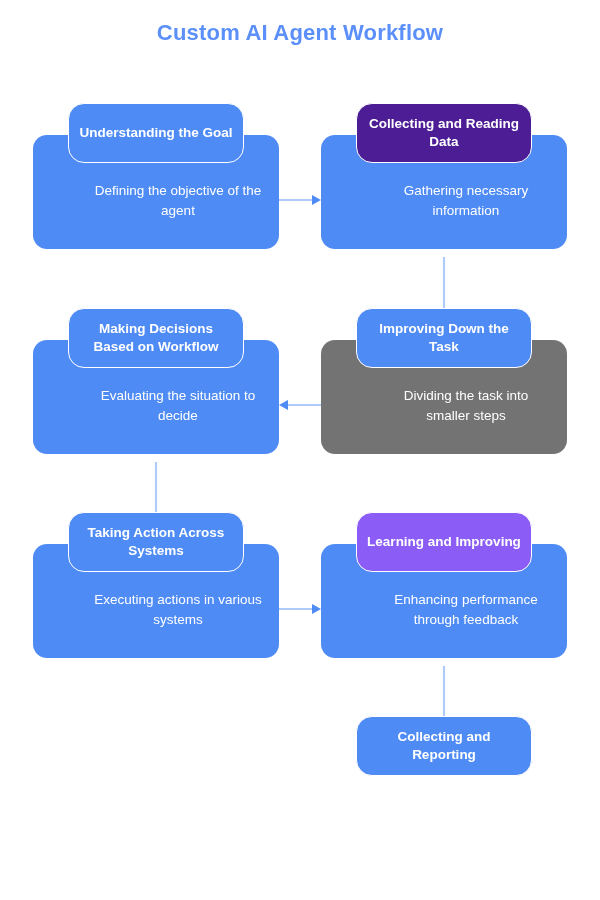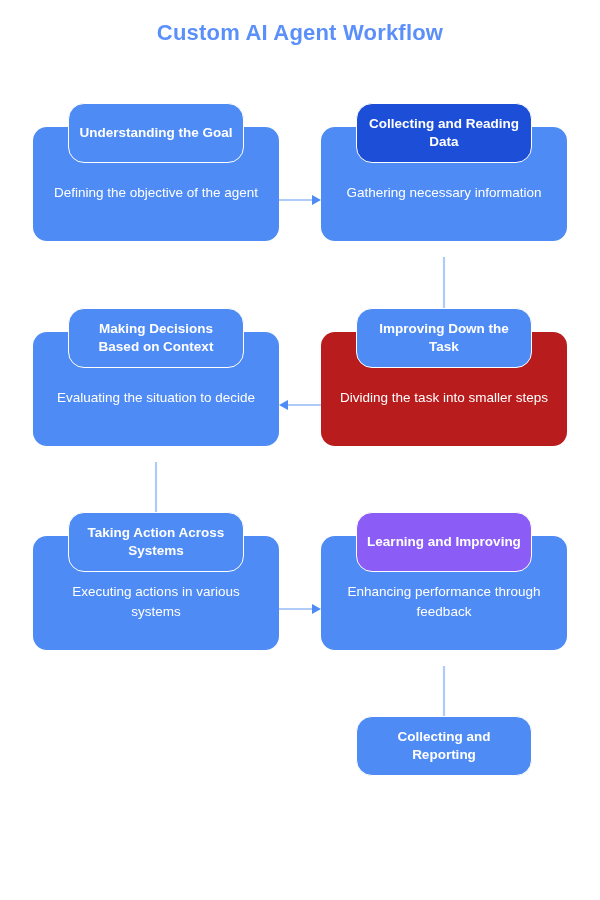--- a/index.html
+++ b/index.html
@@ -36,29 +36,30 @@
   
   .node {
     position: absolute;
     width: 246px;
     height: 154px;
   }
 
   .node-body {
     position: absolute;
     left: 0;
-    top: 24px;
+    top: 32px;
     width: 246px;
     height: 114px;
     background: #4f8bf5;
     border-radius: 14px;
     box-sizing: border-box;
     display: flex;
     align-items: center;
     justify-content: center;
+    padding-left: 44px;
   }
 
   .node-desc {
     color: #ffffff;
     font-size: 13.5px;
     line-height: 1.45;
     text-align: center;
     padding: 0 16px;
     margin-top: 18px;
     font-weight: 400;
@@ -148,34 +149,34 @@
           <div class="node-desc" style="color: rgb(255, 255, 255);">Defining the objective of the agent</div>
         </div>
         <div class="node-header" style="background: rgb(79, 139, 245); border-color: rgb(255, 255, 255);">
           <div class="node-header-label" style="color: rgb(255, 255, 255);">Understanding the Goal</div>
         </div>
       </div>
       <div class="node" style="left: 321px; top: 103px;">
         <div class="node-body" style="background: rgb(79, 139, 245);">
           <div class="node-desc" style="color: rgb(255, 255, 255);">Gathering necessary information</div>
         </div>
-        <div class="node-header" style="background: #1d4ed8; border-color: rgb(255, 255, 255); justify-content: center;">
+        <div class="node-header" style="background: #4c1d95; border-color: rgb(255, 255, 255); justify-content: center;">
           <div class="node-header-label" style="color: rgb(255, 255, 255);">Collecting and Reading Data</div>
         </div>
       </div>
       <div class="node" style="left: 33px; top: 308px;">
         <div class="node-body" style="background: rgb(79, 139, 245);">
           <div class="node-desc" style="color: rgb(255, 255, 255);">Evaluating the situation to decide</div>
         </div>
         <div class="node-header" style="background: rgb(79, 139, 245); border-color: rgb(255, 255, 255);">
-          <div class="node-header-label" style="color: rgb(255, 255, 255);">Making Decisions Based on Context</div>
+          <div class="node-header-label" style="color: rgb(255, 255, 255);">Making Decisions Based on Workflow</div>
         </div>
       </div>
       <div class="node" style="left: 321px; top: 308px;">
-        <div class="node-body" style="background: #b91c1c;">
+        <div class="node-body" style="background: #737373;">
           <div class="node-desc" style="color: rgb(255, 255, 255);">Dividing the task into smaller steps</div>
         </div>
         <div class="node-header" style="background: rgb(79, 139, 245); border-color: rgb(255, 255, 255);">
           <div class="node-header-label" style="color: rgb(255, 255, 255);">Improving Down the Task</div>
         </div>
       </div>
       <div class="node" style="left: 33px; top: 512px;">
         <div class="node-body" style="background: rgb(79, 139, 245);">
           <div class="node-desc" style="color: rgb(255, 255, 255);">Executing actions in various systems</div>
         </div>

